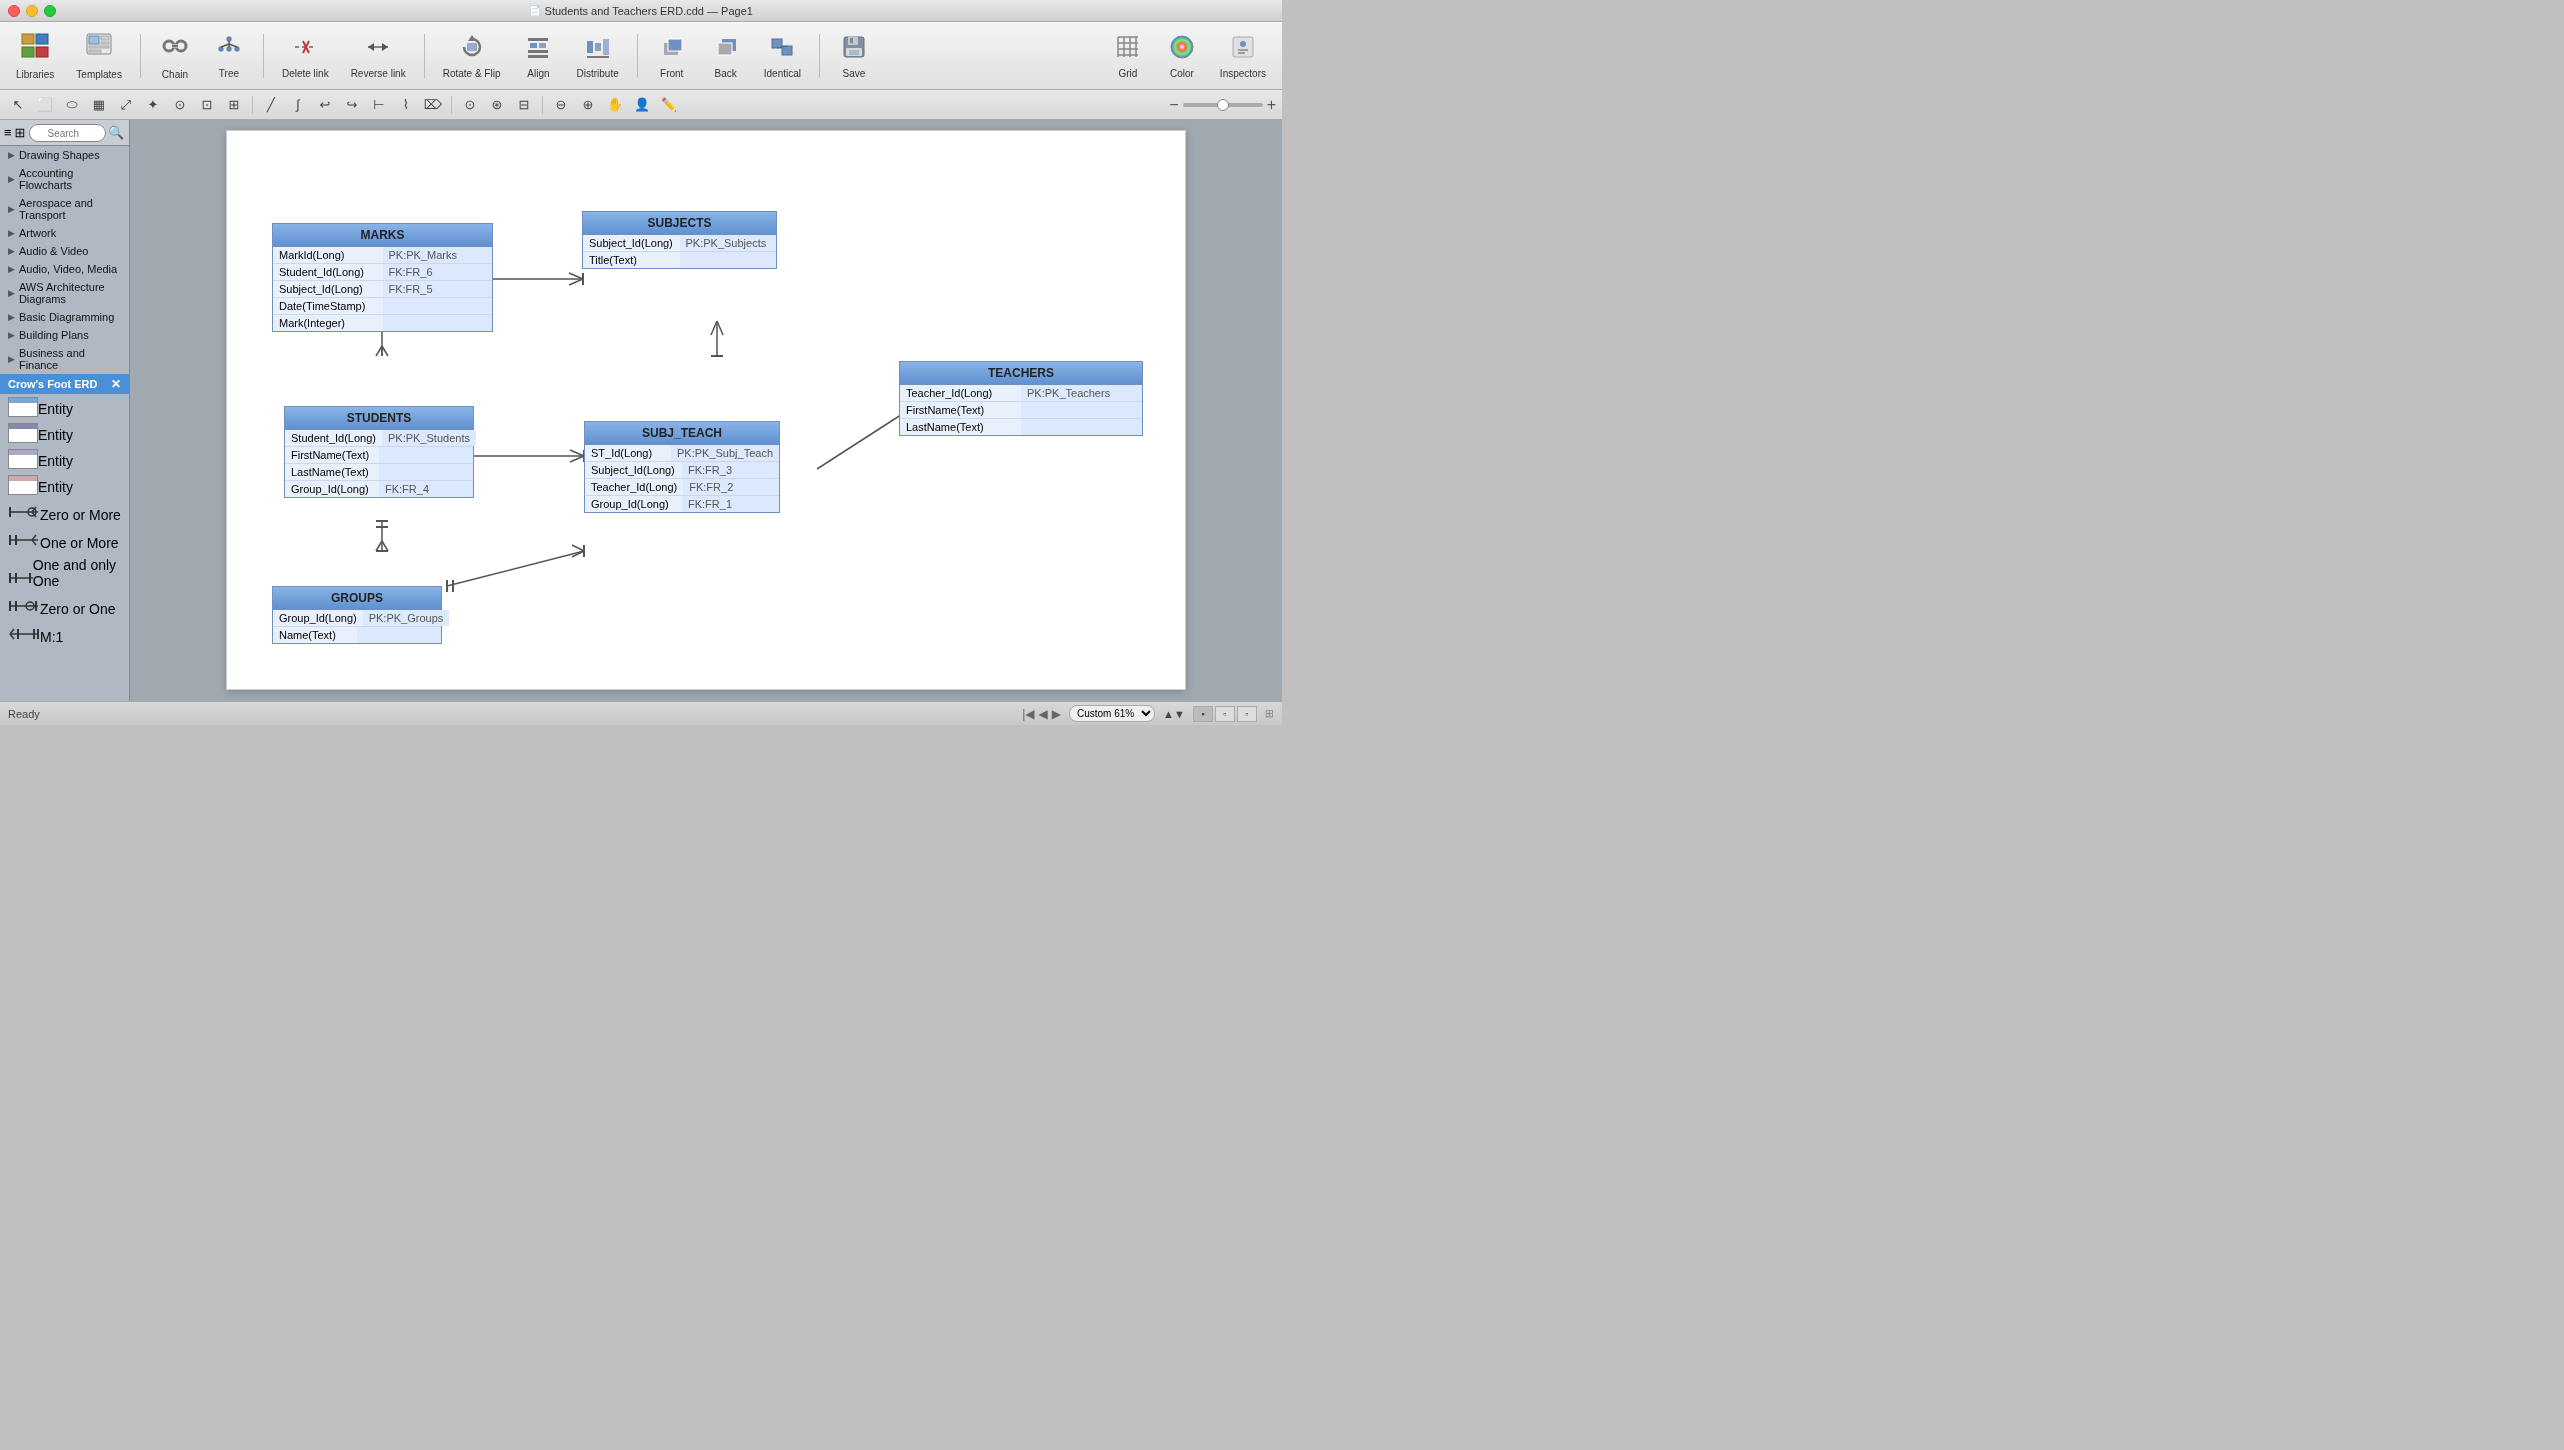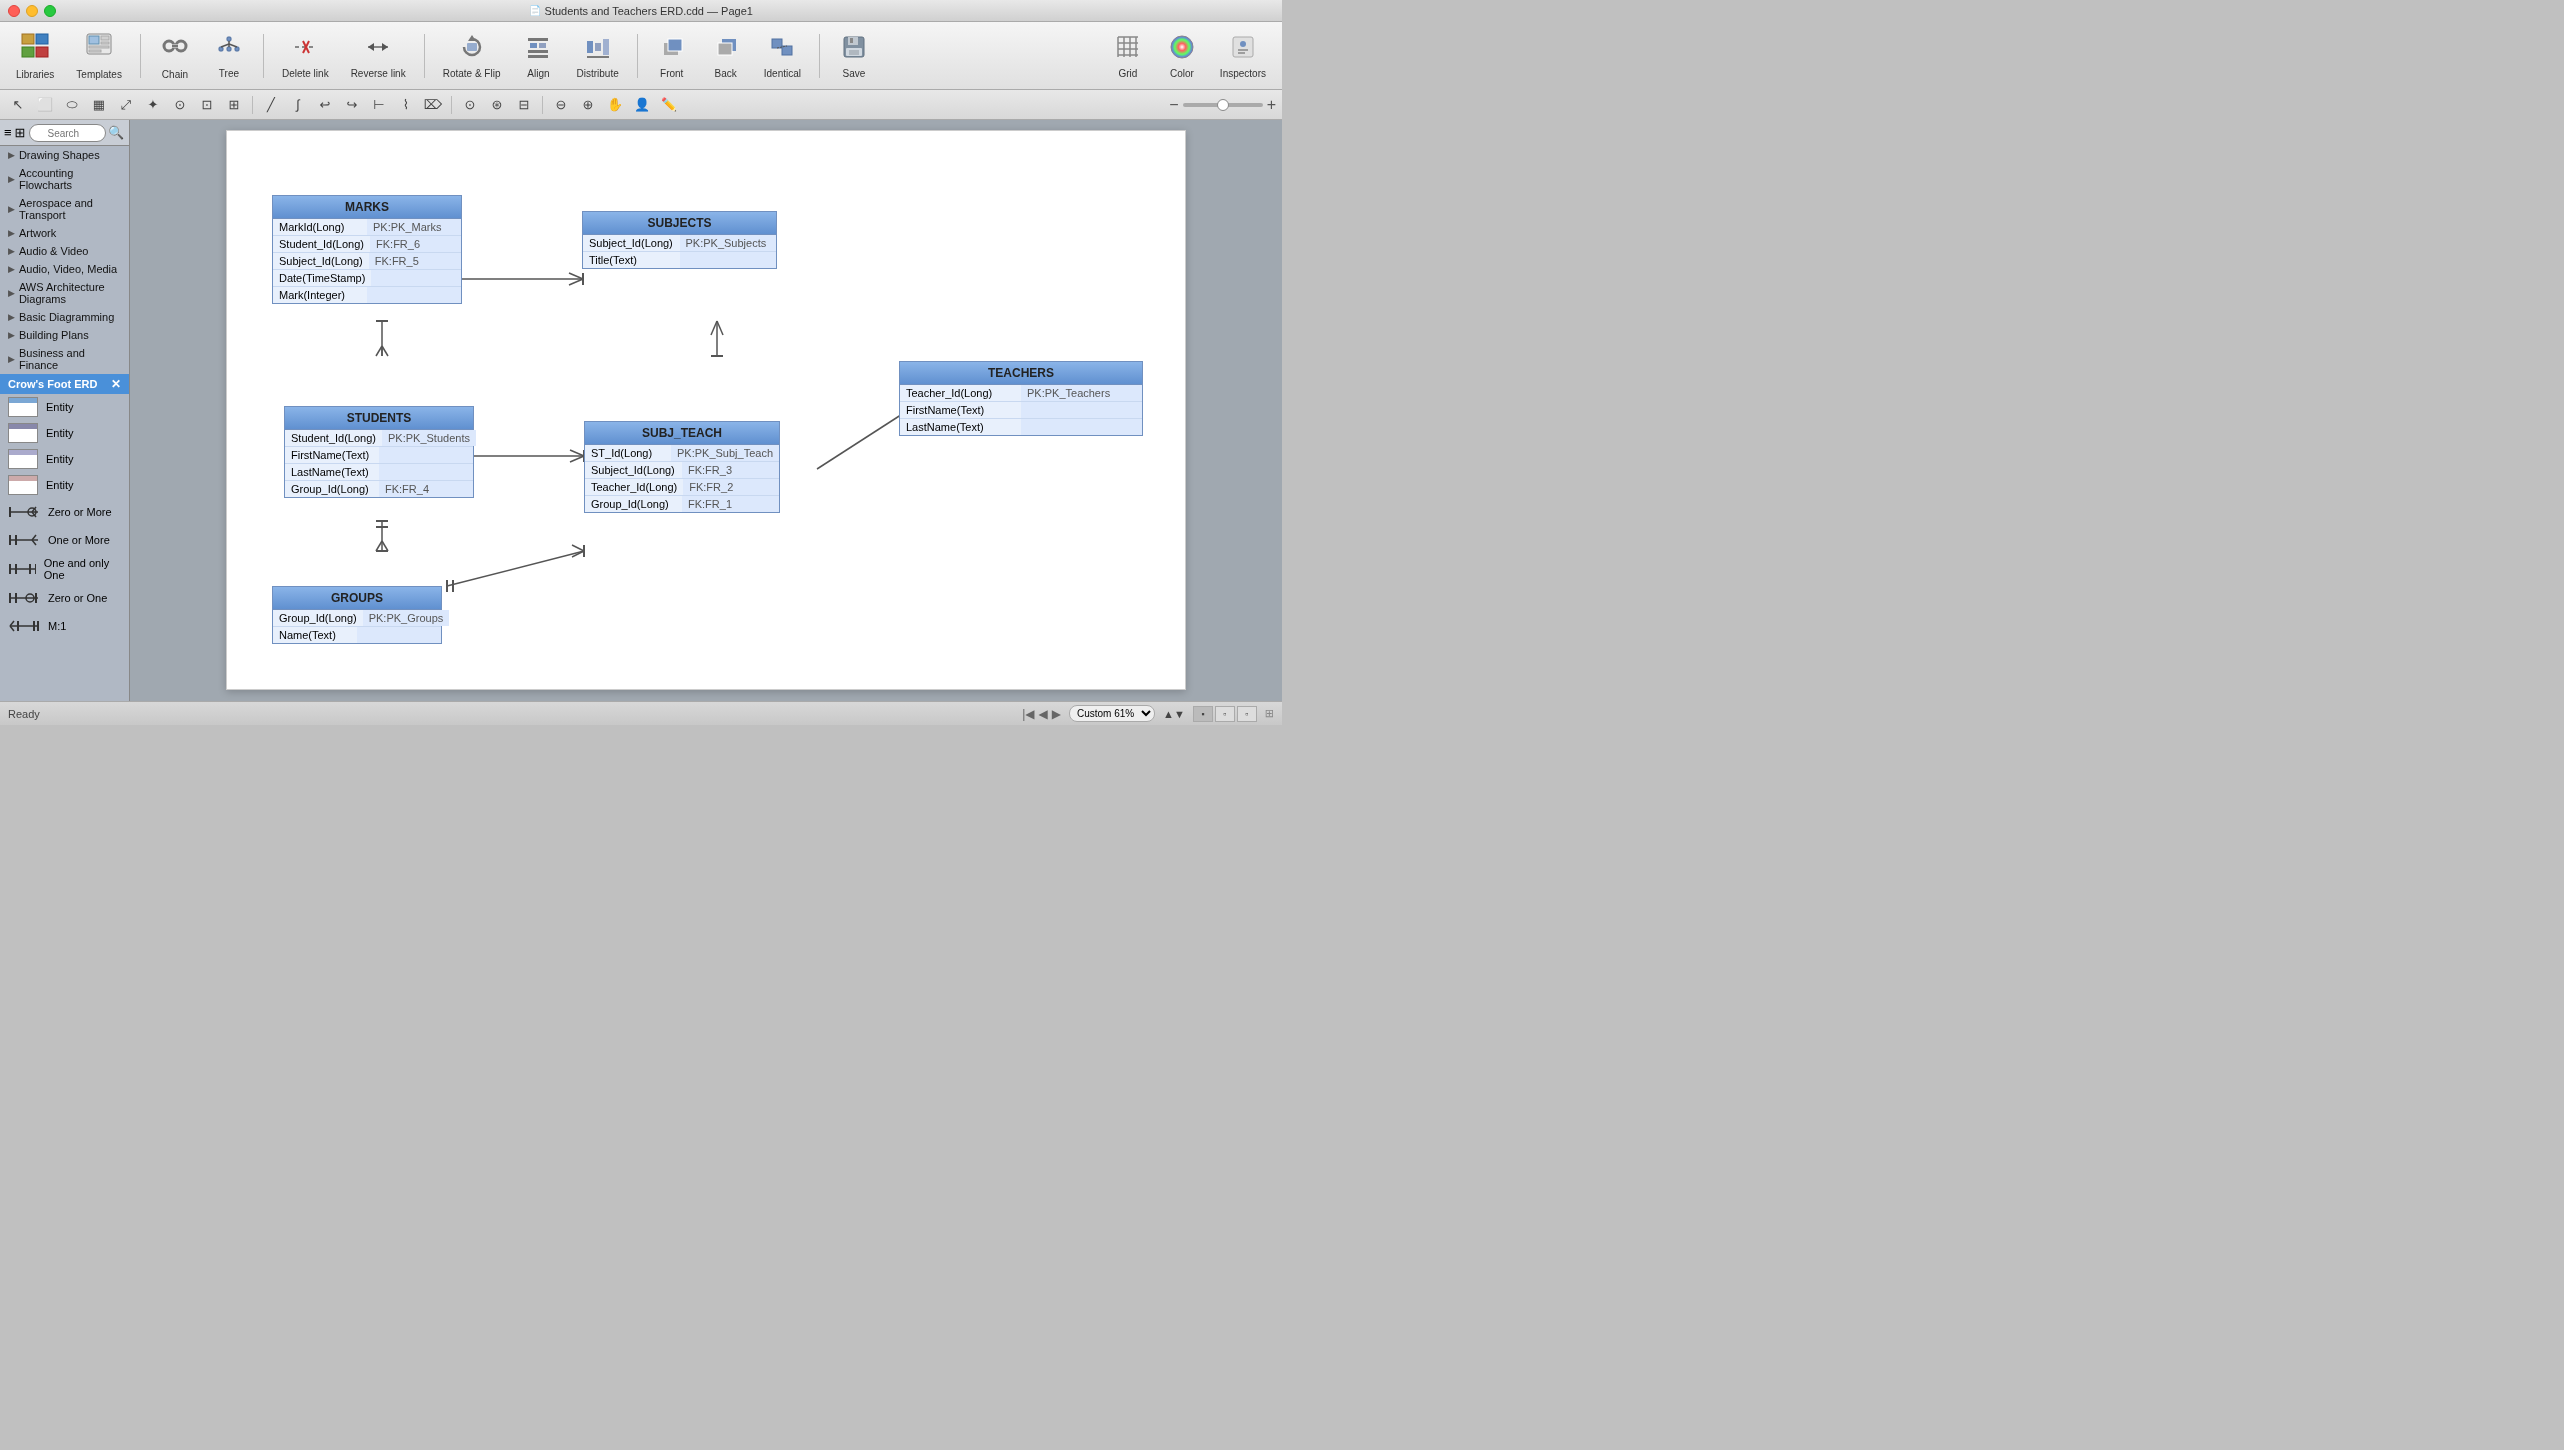--- a/index.html
+++ b/index.html
@@ -125,25 +125,24 @@
       font-weight: bold;
       display: flex;
       align-items: center;
       justify-content: space-between;
     }
     .crow-close { cursor: pointer; font-size: 12px; }
     
     
     .shape-item {
       display: flex;
-      align-items: center;
+      align-items: flex-end;
       padding: 3px 8px;
-      gap: 8px;
       cursor: pointer;
-      font-size: 11px;
+      font-size: 14px;
     }
     
     .entity-box { width: 30px; height: 20px; border: 1px solid #888; background: linear-gradient(to bottom, #7ba7d4 0%, #7ba7d4 30%, white 30%); }
     .entity-box2 { width: 30px; height: 20px; border: 1px solid #888; background: linear-gradient(to bottom, #8888aa 0%, #8888aa 30%, white 30%); }
     .entity-box3 { width: 30px; height: 20px; border: 1px solid #888; background: linear-gradient(to bottom, #aaaacc 0%, #aaaacc 30%, white 30%); }
     .entity-box4 { width: 30px; height: 20px; border: 1px solid #888; background: linear-gradient(to bottom, #ccaaaa 0%, #ccaaaa 30%, white 30%); }
 
     
     #canvas-area {
       flex: 1;
@@ -680,21 +679,21 @@
 
           <line x1="220" y1="449" x2="220" y2="461" stroke="#555" stroke-width="2"></line>
           <line x1="226" y1="449" x2="226" y2="461" stroke="#555" stroke-width="2"></line>
 
           <line x1="345" y1="414" x2="357" y2="420" stroke="#555" stroke-width="1.5"></line>
           <line x1="345" y1="426" x2="357" y2="420" stroke="#555" stroke-width="1.5"></line>
           <line x1="357" y1="414" x2="357" y2="426" stroke="#555" stroke-width="2"></line>
         </svg>
 
 
-        <div class="erd-table" style="left:45px; top:64px; width:190px;">
+        <div class="erd-table" style="left:45px; top:92px; width:221px;">
           <div class="erd-header">MARKS</div>
           <div class="erd-row">
             <div class="erd-cell">MarkId(Long)</div>
             <div class="erd-cell2">PK:PK_Marks</div>
           </div>
           <div class="erd-row">
             <div class="erd-cell">Student_Id(Long)</div>
             <div class="erd-cell2">FK:FR_6</div>
           </div>
           <div class="erd-row">

